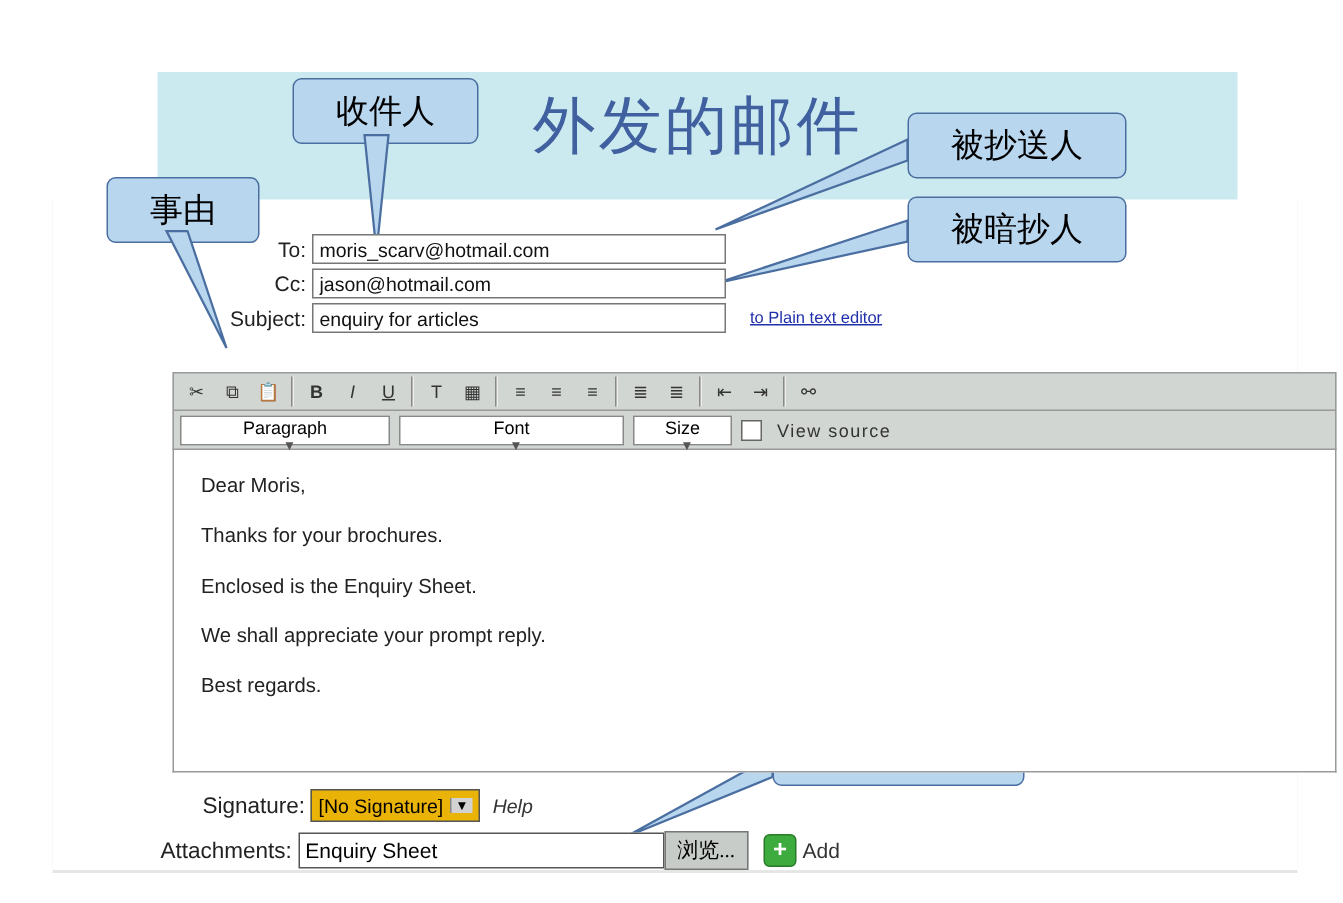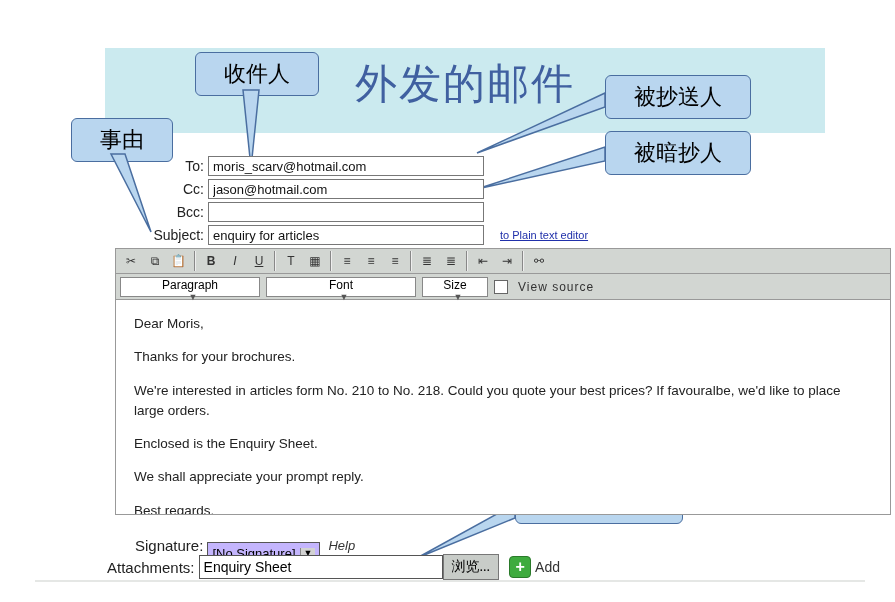--- a/index.html
+++ b/index.html
@@ -35,21 +35,21 @@
   .vs-label { font-size: 12px; color: #333; letter-spacing: 1px; }
 
   
   .editor-body { background: #fff; border: 1px solid #999; border-top: none; padding: 14px 18px 8px 18px; font-size: 13.5px; color: #222; line-height: 1.5; height: 215px; overflow: hidden; }
   .editor-body p { margin-bottom: 13px; }
 
   
   .sig-row { position: absolute; left: 100px; top: 506px; display: flex; align-items: center; }
   .att-row { position: absolute; left: 72px; top: 534px; display: flex; align-items: center; }
   .bot-label { font-size: 15px; color: #222; margin-right: 4px; }
-  .sig-sel { height: 22px; border: 1px solid #555; background: #c4b5fd; font-size: 13px; padding: 0 4px; display: flex; align-items: center; margin-top: 16px; }
+  .sig-sel { height: 22px; border: 1px solid #555; background: #eab308; font-size: 13px; padding: 0 4px; display: flex; align-items: center; }
   .sig-sel .arrow { background: #d2d2d2; border-left: 1px solid #888; padding: 0 3px; font-size: 9px; margin-left: 4px; }
   .help { font-size: 13px; color: #333; margin-left: 8px; font-style: italic; }
   .att-input { height: 24px; width: 244px; border: 1px solid #555; background: #fff; font-size: 14px; padding: 0 4px; }
   .browse-btn { height: 26px; background: #c8ccc8; border: 1px solid #777; font-size: 14px; padding: 0 8px; font-family: "SimSun", serif; margin-left: 0; display: flex; align-items: center; }
   .add-btn { width: 22px; height: 22px; background: #3eab3e; border: 1px solid #2a7a2a; border-radius: 4px; color: #fff; font-weight: bold; display: flex; align-items: center; justify-content: center; margin-left: 10px; }
   .add-label { font-size: 14px; color: #333; margin-left: 4px; }
 
   
   .bottom-gray { position: absolute; left: 35px; top: 132px; width: 830px; height: 450px; background: #e5e7e5; z-index: -1; }
 </style>
@@ -108,24 +108,20 @@
   <div class="fields">
     <div class="field-row">
       <div class="field-label">To:</div>
       <input class="field-input" value="moris_scarv@hotmail.com" style="">
     </div>
     <div class="field-row">
       <div class="field-label">Cc:</div>
       <input class="field-input" value="jason@hotmail.com" style="">
     </div>
     <div class="field-row">
-      <div class="field-label">Bcc:</div>
-      <input class="field-input" value="" style="">
-    </div>
-    <div class="field-row">
       <div class="field-label">Subject:</div>
       <input class="field-input" value="enquiry for articles" style="">
       <a href="#" class="plain-link">to Plain text editor</a>
     </div>
   </div>
 
   <div class="editor-wrap">
     <div class="toolbar">
       <div class="tlbtn">✂</div>
       <div class="tlbtn">⧉</div>
@@ -162,21 +158,20 @@
       <div class="tsel" style="width:66px">
           <span>Size</span>
           <span class="arrow">▼</span>
         </div>
       <span class="chk"></span>
       <span class="vs-label">View source</span>
     </div>
     <div class="editor-body">
       <p>Dear Moris,</p>
       <p>Thanks for your brochures.</p>
-      <p>We're interested in articles form No. 210 to No. 218. Could you quote your best prices? If favouralbe, we'd like to place large orders.</p>
       <p>Enclosed is the Enquiry Sheet.</p>
       <p>We shall appreciate your prompt reply.</p>
       <p>Best regards.</p>
     </div>
   </div>
 
   <div class="sig-row">
     <span class="bot-label">Signature:</span>
     <div class="sig-sel">
       <span>[No Signature]</span>

